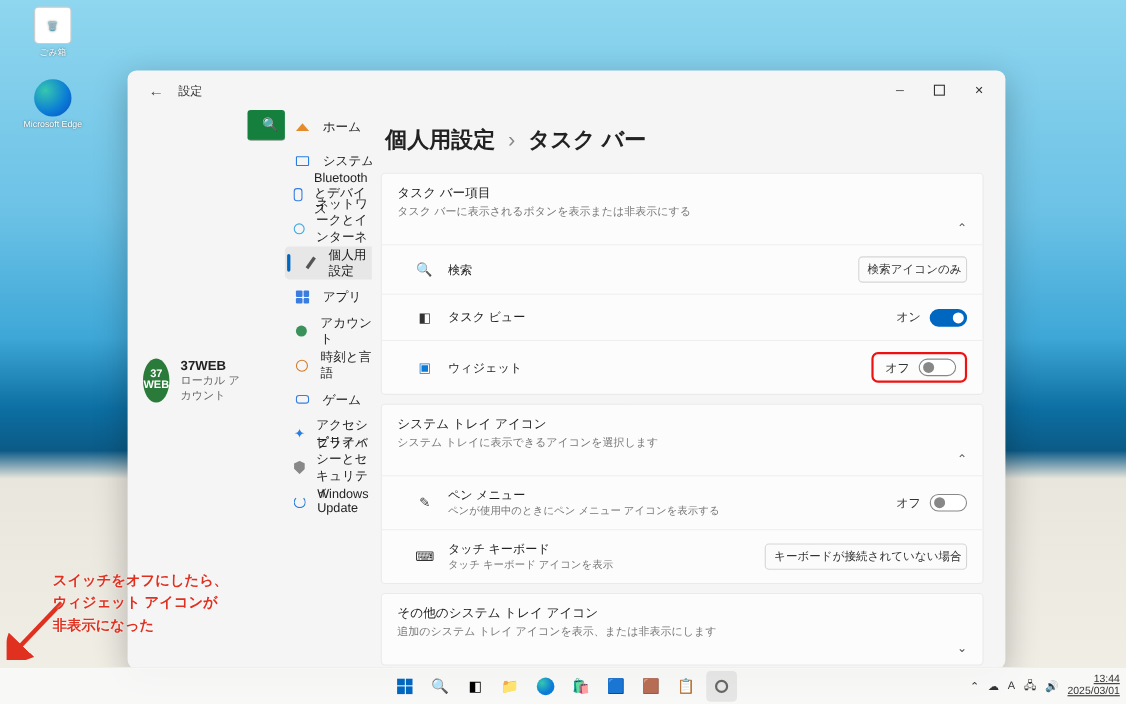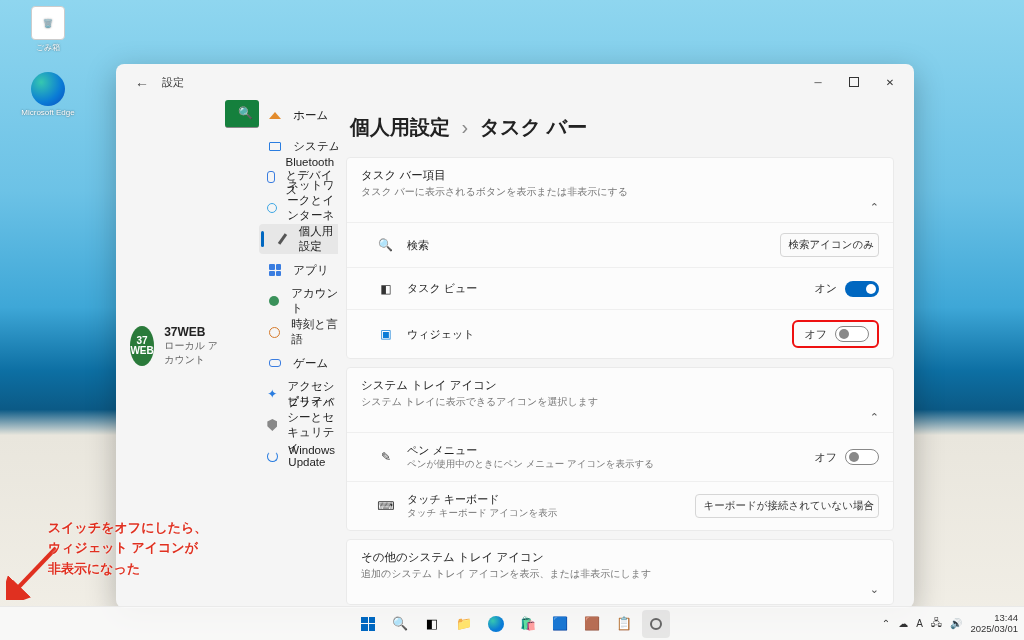--- a/index.html
+++ b/index.html
@@ -74,21 +74,21 @@
 .toggle.on .knob { right:3px; background:#fff; top:3px;}
 .toggle.off .knob { left:3px; background:#888;}
 .highlight { border:2.5px solid #e11; border-radius:6px; padding:4px 8px 4px 10px; display:flex; align-items:center; gap:8px;}
 
 
 .taskbar { position:absolute; left:0; bottom:0; width:100%; height:34px; background:rgba(248,248,248,.92); border-top:1px solid rgba(0,0,0,.06); display:flex; align-items:center; }
 .tb-center { position:absolute; left:50%; transform:translateX(-50%); display:flex; gap:4px; }
 .tbi { width:28px; height:28px; border-radius:4px; display:flex; align-items:center; justify-content:center; cursor:pointer; font-size:13px;}
 .tbi.active-app { background:rgba(0,0,0,.07); }
 .tray { position:absolute; right:6px; display:flex; align-items:center; gap:8px; font-size:10px; color:#333;}
-.tray .clock { text-align:right; line-height:1.15; font-size:9.5px;}
+.tray .clock { text-align:right; line-height:1.15; font-size:9.5px;text-decoration:underline;}
 .tray .ti { cursor:pointer; }
 
 
 .sq { width:10px; height:10px; border:1.2px solid currentColor; display:inline-block;}
 .bt { width:8px;height:12px;border:1.2px solid #3a7de0;border-radius:3px;display:inline-block;position:relative;}
 .gl { width:10px;height:10px;border:1.4px solid #3fa7e4;border-radius:50%;display:inline-block;}
 .brush{width:3px;height:12px;background:#555;display:inline-block;transform:rotate(35deg);}
 .grid4{width:12px;height:12px;display:grid;grid-template-columns:1fr 1fr;gap:1px;}
 .grid4 span{background:#3a7de0;border-radius:1px;}
 .gear{width:12px;height:12px;border:2px solid #666;border-radius:50%;display:inline-block;}

